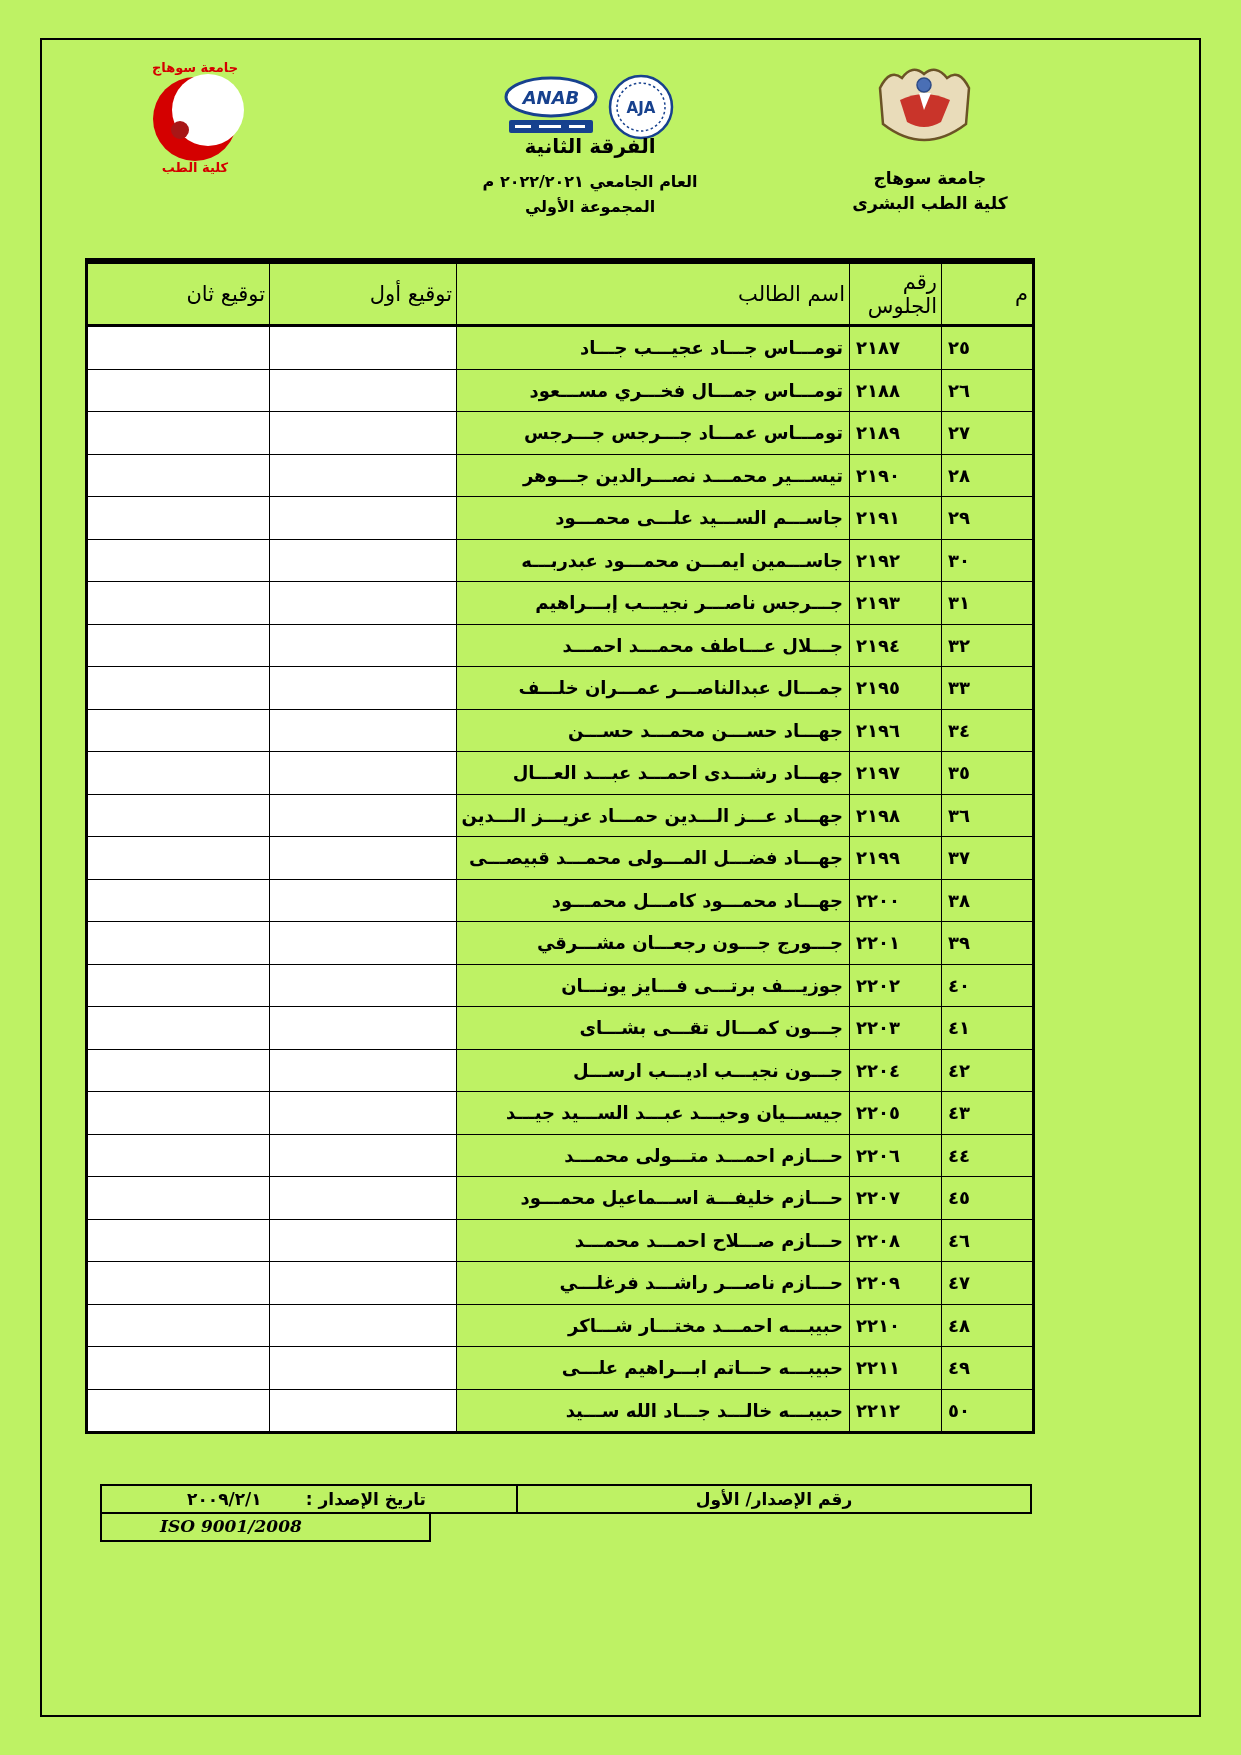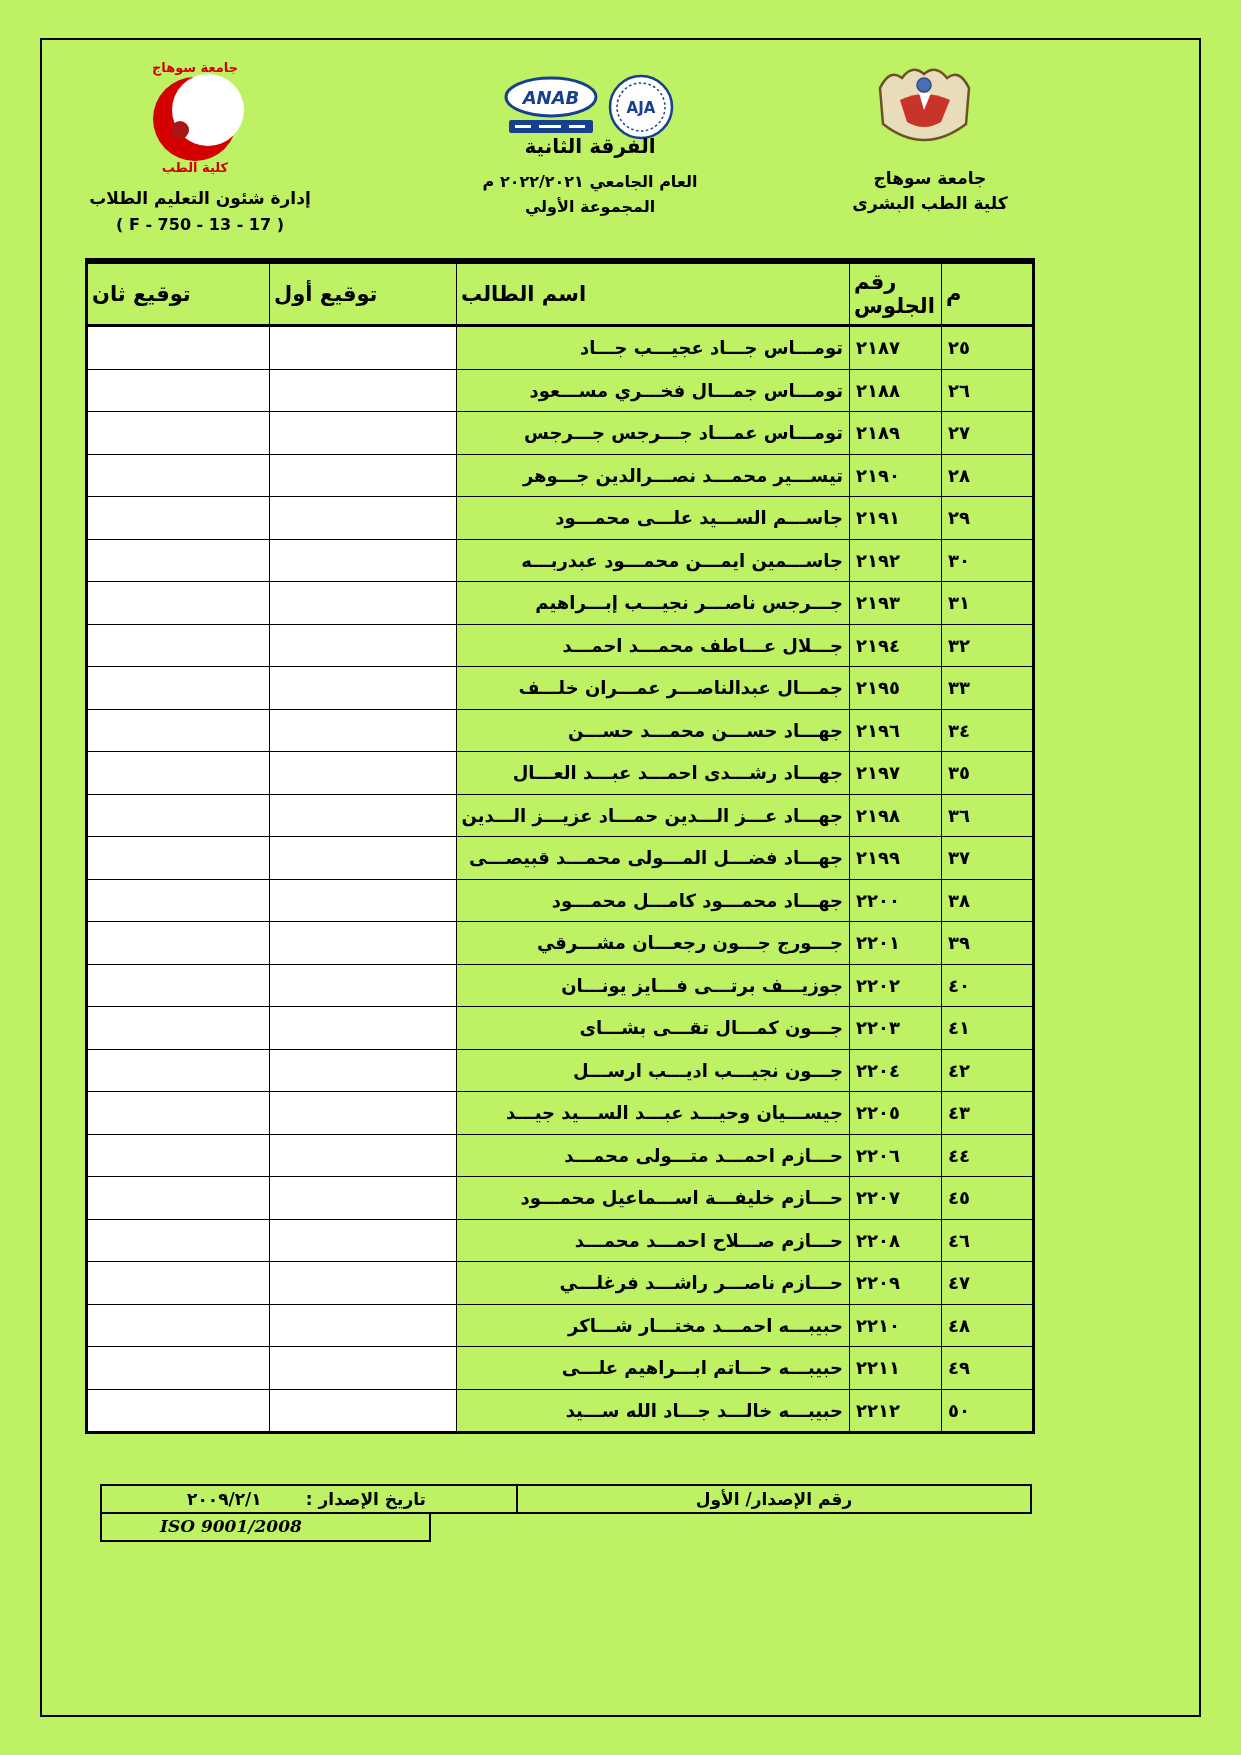--- a/index.html
+++ b/index.html
@@ -45,25 +45,25 @@
     width: 947px;
     border-collapse: collapse;
     table-layout: fixed;
     direction: rtl;
     border: 3px solid #000;
     border-top-width: 6px;
   }
   table.students th {
     border: 1px solid #000;
     border-bottom: 3px solid #000;
-    font-weight: bold;
+    font-weight: normal;
     font-size: 21px;
     height: 56px;
     padding: 2px 4px;
-    text-align: left;
+    text-align: right;
     line-height: 1.15;
     vertical-align: middle;
     margin-left: 47px;
   }
   table.students td {
     border: 1px solid #000;
     height: 41.5px;
     padding: 0 6px;
     vertical-align: middle;
   }
@@ -126,24 +126,20 @@
 <div class="page">
   <div class="frame"></div>
 
   <svg class="logo-left" viewBox="0 0 170 122" xmlns="http://www.w3.org/2000/svg">
     <text x="85" y="16" text-anchor="middle" font-size="13" font-weight="bold" fill="#d40000">جامعة سوهاج</text>
     <circle cx="85" cy="63" r="42" fill="#d40000"></circle>
     <circle cx="98" cy="54" r="36" fill="#ffffff"></circle>
     <circle cx="70" cy="74" r="9" fill="#a81616"></circle>
     <text x="85" y="116" text-anchor="middle" font-size="13" font-weight="bold" fill="#d40000">كلية الطب</text>
   </svg>
-  <div class="dept-block">
-    <div class="dept-line">إدارة شئون التعليم الطلاب</div>
-    <div class="form-code">( F - 750 - 13 - 17 )</div>
-  </div>
 
   <svg class="anab-logo" viewBox="0 0 96 62" xmlns="http://www.w3.org/2000/svg">
     <ellipse cx="48" cy="21" rx="45" ry="19" fill="#ffffff" stroke="#17418e" stroke-width="3"></ellipse>
     <text x="48" y="28" text-anchor="middle" font-size="18" font-weight="bold" font-style="italic" fill="#17418e">ANAB</text>
     <rect x="6" y="44" width="84" height="13" rx="2" fill="#17418e"></rect>
     <rect x="12" y="49" width="16" height="3" fill="#ffffff"></rect>
     <rect x="36" y="49" width="22" height="3" fill="#ffffff"></rect>
     <rect x="66" y="49" width="16" height="3" fill="#ffffff"></rect>
   </svg>
   <svg class="aja-logo" viewBox="0 0 66 66" xmlns="http://www.w3.org/2000/svg">

